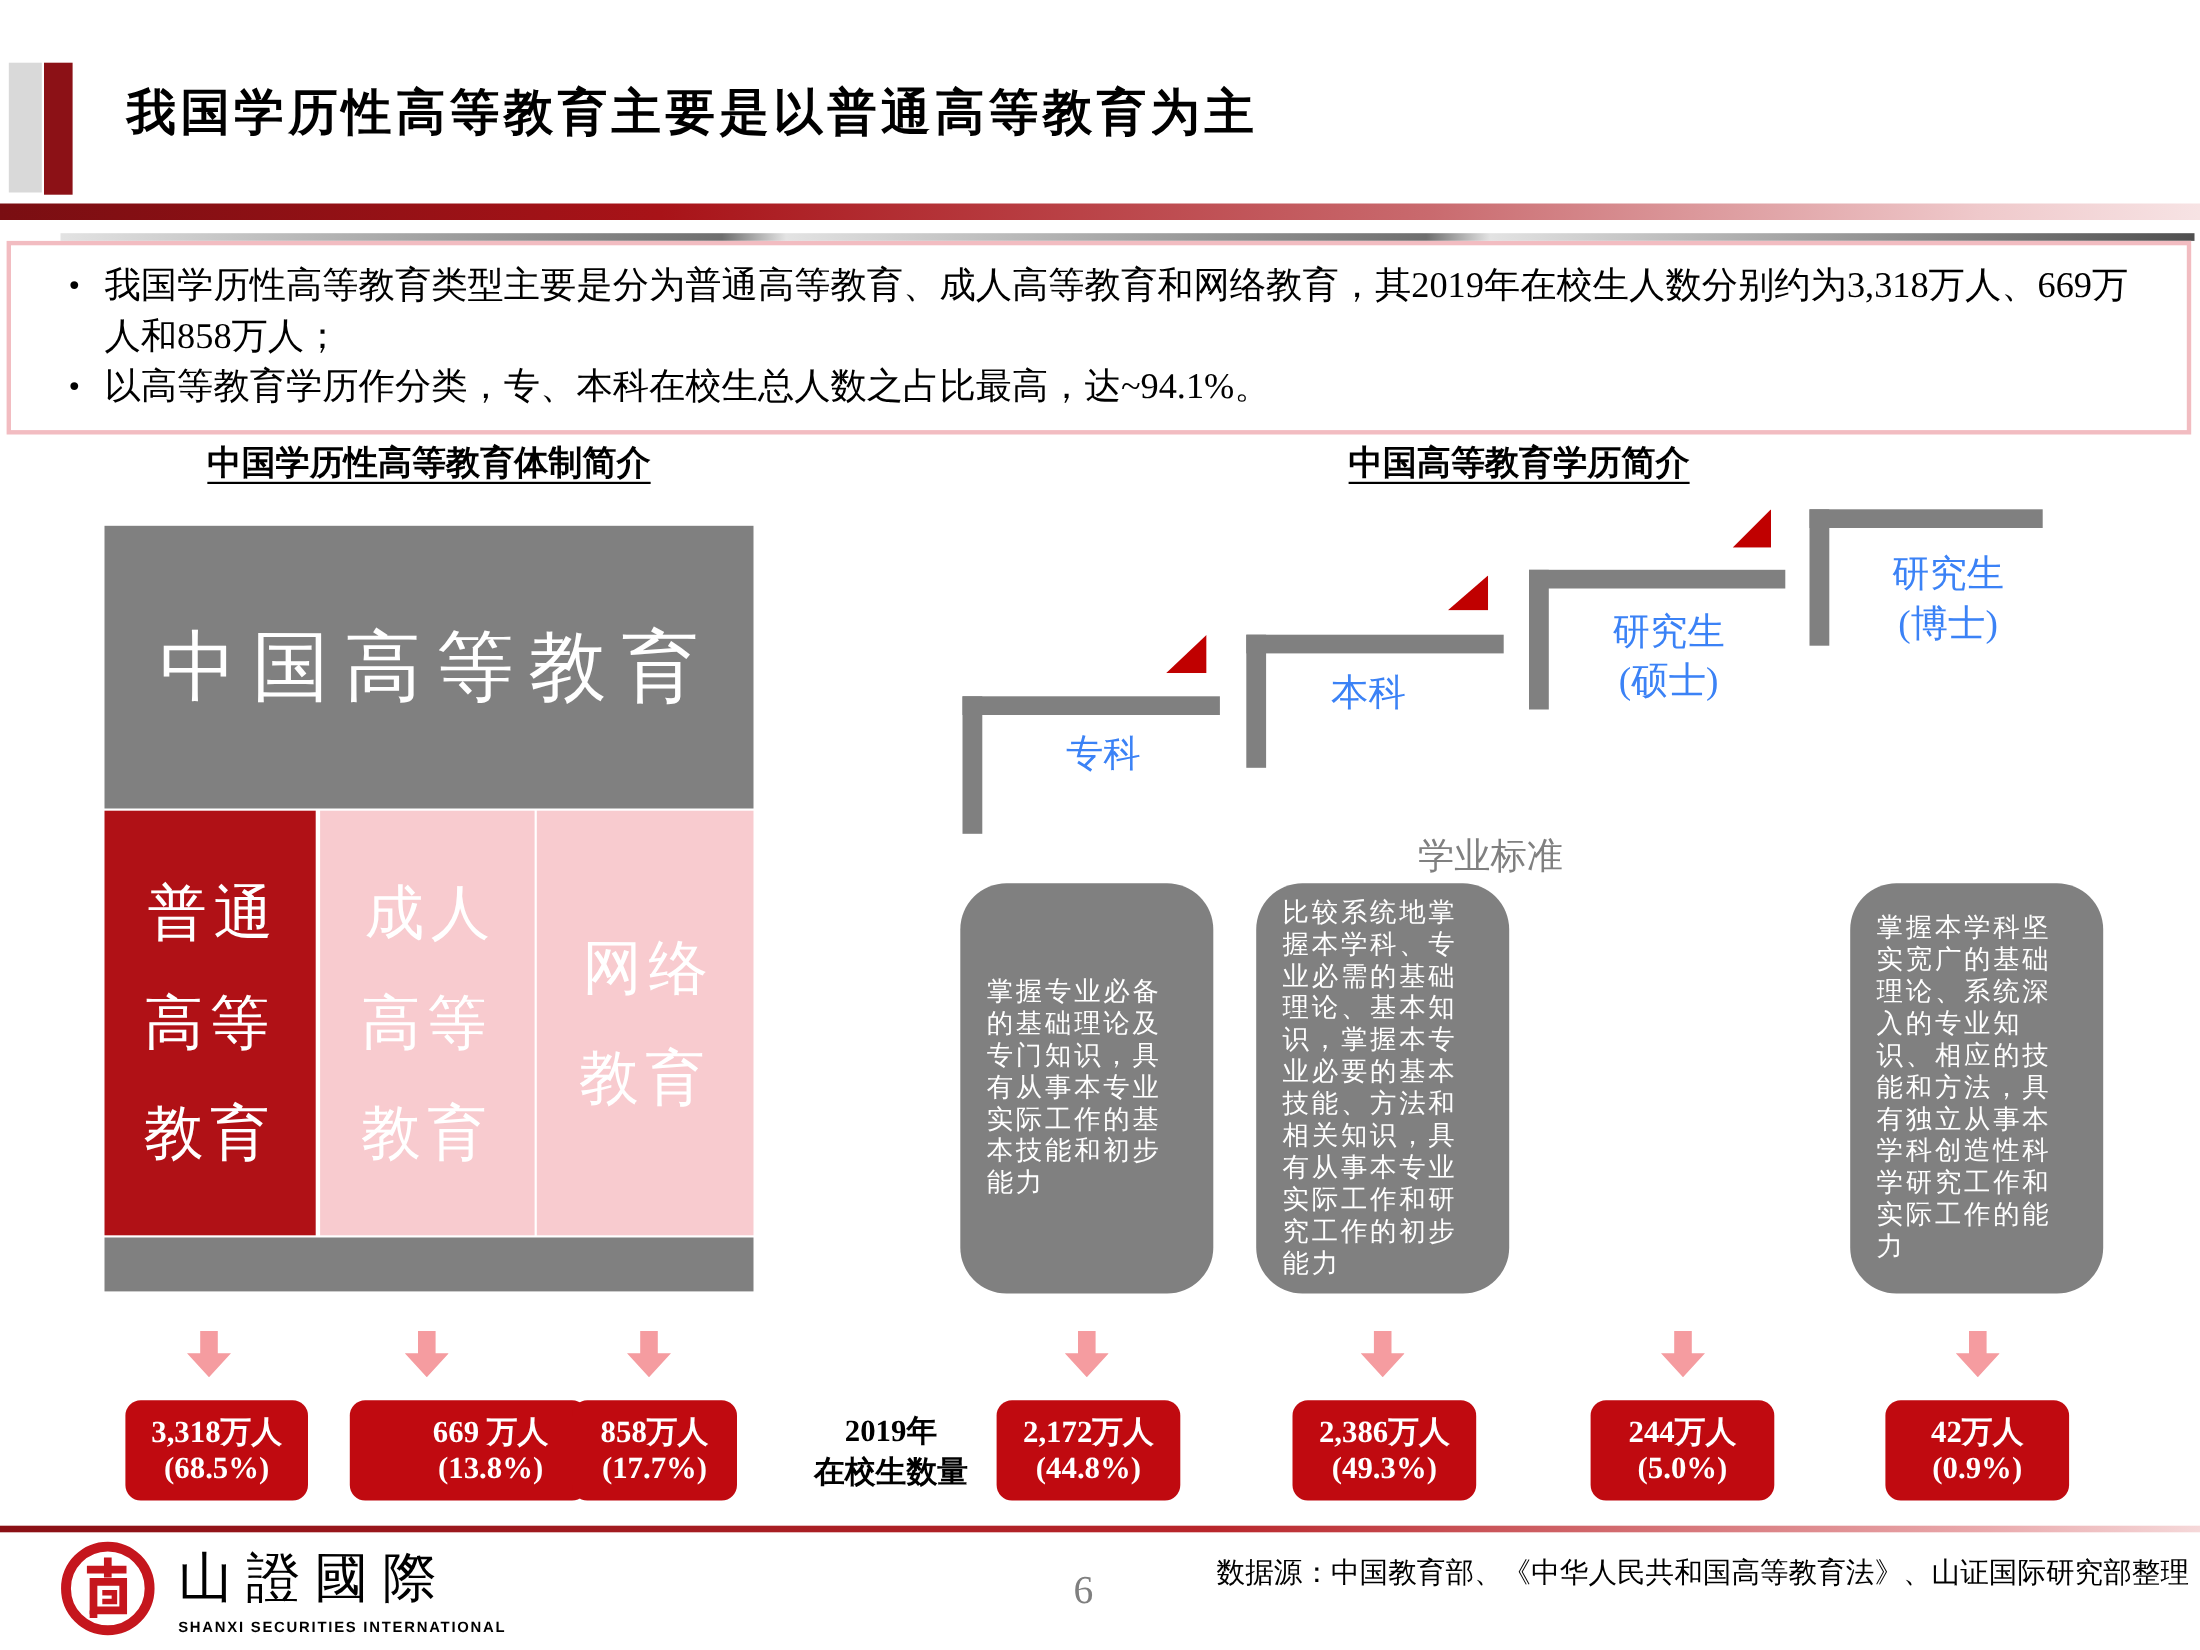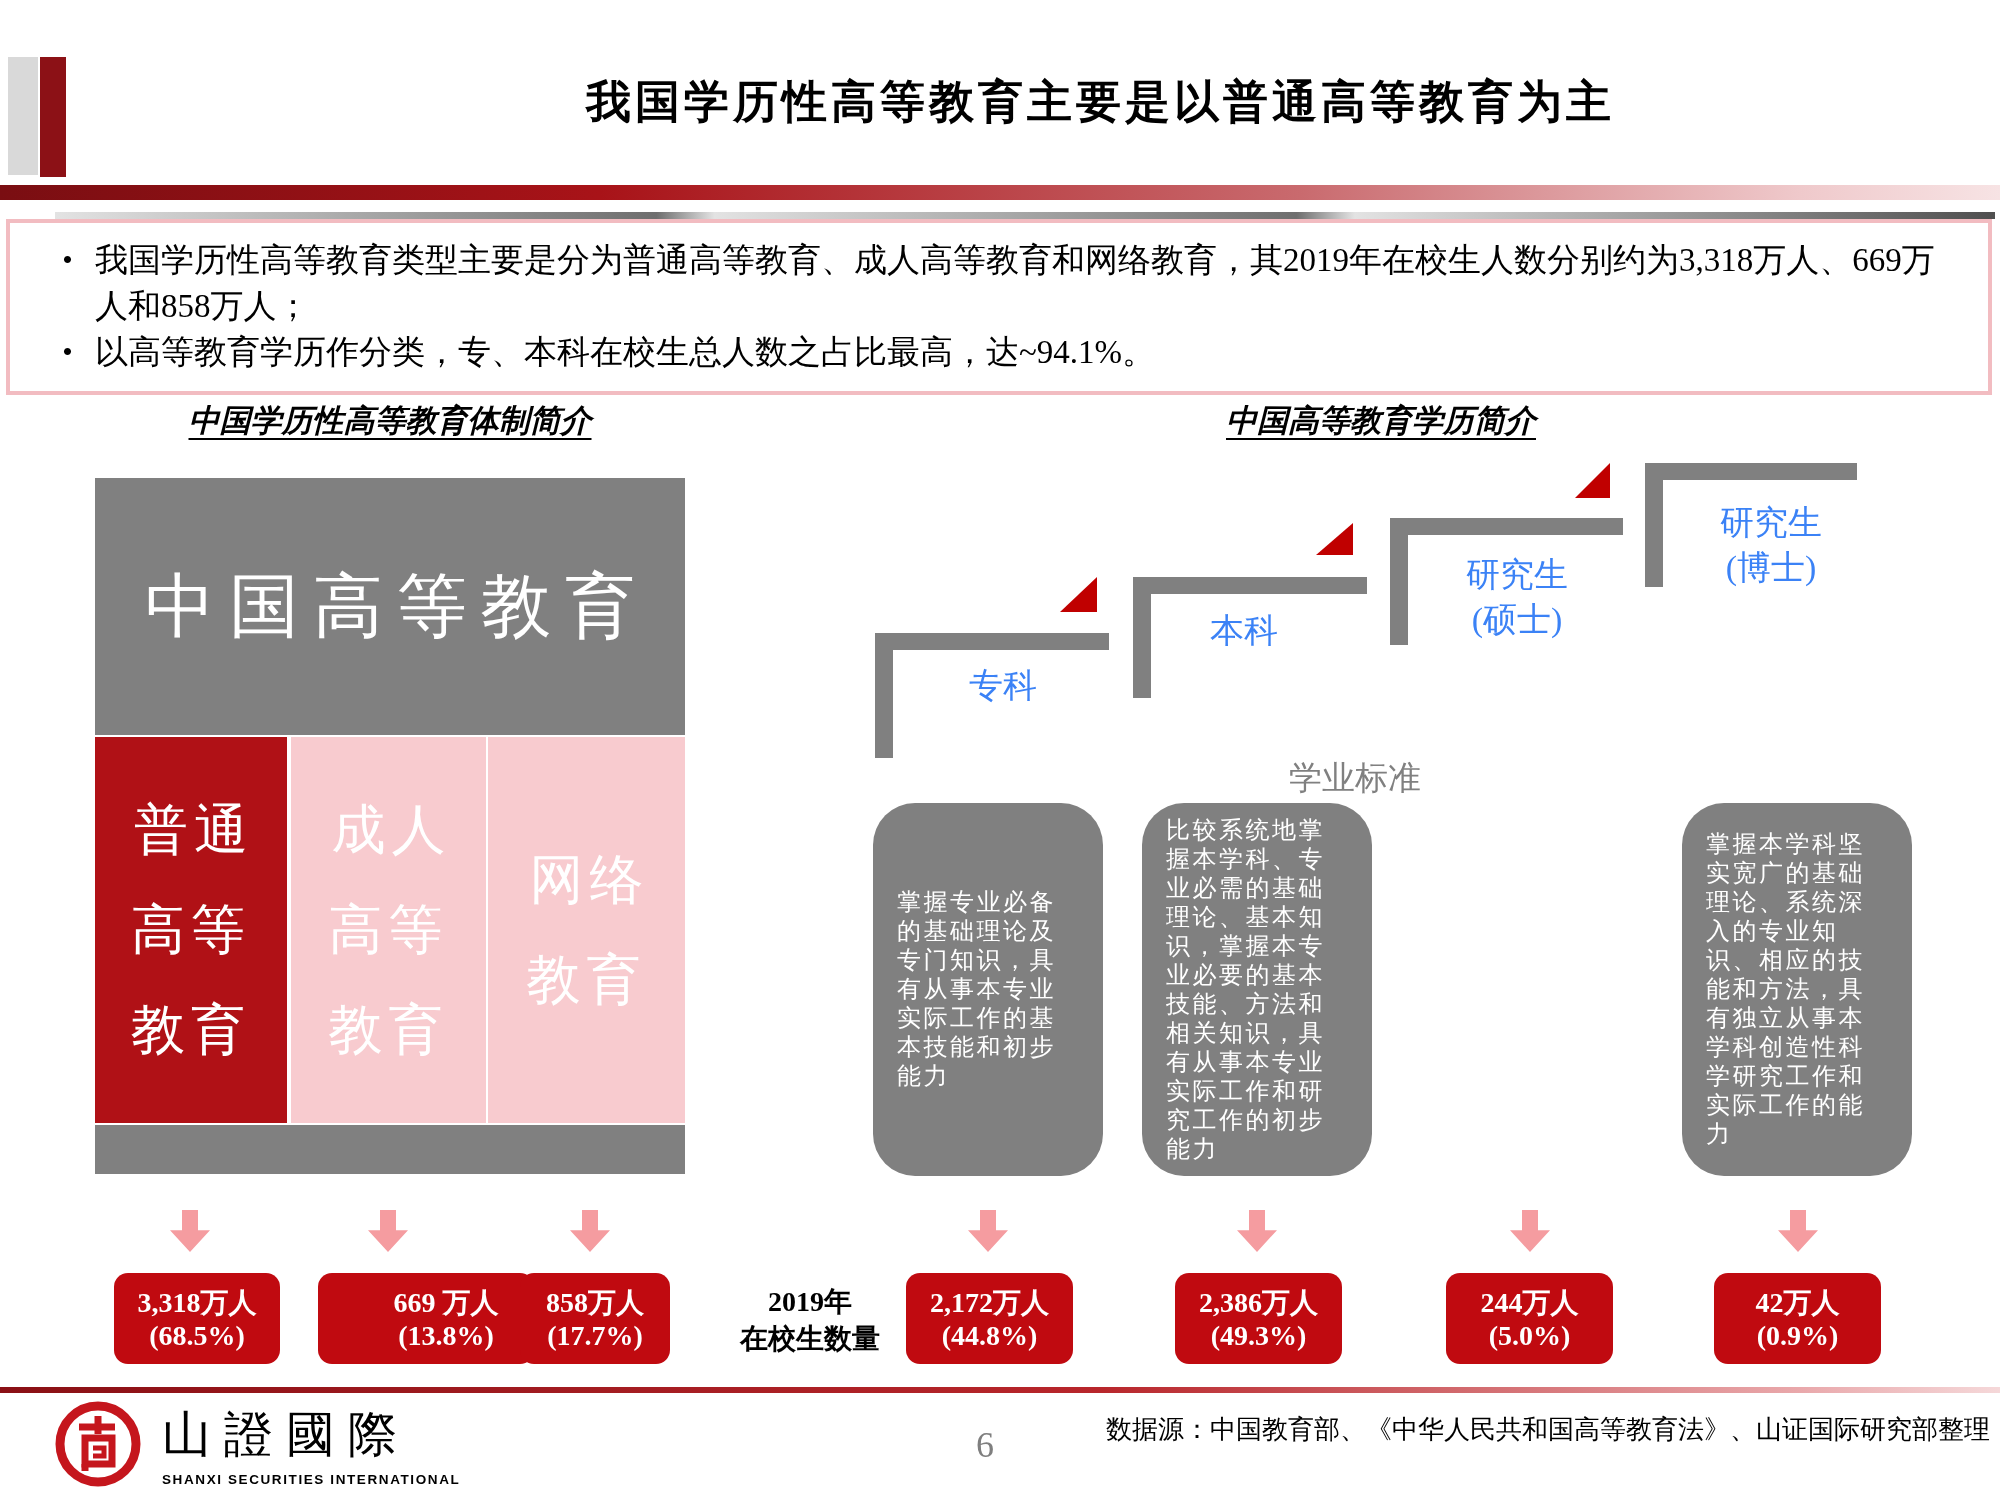--- a/index.html
+++ b/index.html
@@ -3,36 +3,36 @@
 <meta charset="utf-8">
 <style>
   html,body{margin:0;padding:0;background:#fff;}
   #slide{position:relative;width:2000px;height:1500px;background:#ffffff;overflow:hidden;
          font-family:"Liberation Serif","DejaVu Serif",serif;color:#000;}
   .abs{position:absolute;}
 
   
   .deco-gray{left:8px;top:57px;width:30px;height:118px;background:#D9D9D9;}
   .deco-red{left:40px;top:57px;width:26px;height:120px;background:#8C1116;}
-  .slide-title{left:115px;top:72px;width:1500px;font-size:45px;font-weight:bold;letter-spacing:4px;text-align:right;}
+  .slide-title{left:115px;top:72px;width:1500px;font-size:45px;font-weight:bold;letter-spacing:4px;}
   .red-grad-bar{left:0;top:185px;width:2000px;height:15px;
     background:linear-gradient(to right,#7A0E12,#A81318 30%,#C96A6E 65%,#EFC9CB 90%,#F7E3E4);}
   .gray-grad-line{left:55px;top:212px;width:1940px;height:7px;
     background:linear-gradient(to right,#E3E3E3 0%,#6E6E6E 31%,#E3E3E3 34%,#6E6E6E 64%,#E3E3E3 67%,#4F4F4F 100%);}
 
   
   .bullet-box{left:6px;top:219px;width:1978px;height:168px;border:4px solid #F2BCC1;background:#fff;}
   .bullet-list{position:absolute;left:30px;top:14px;width:1905px;font-size:33px;line-height:46px;}
   .bullet-row{display:flex;align-items:flex-start;}
   .bullet-dot{width:55px;text-align:center;flex:0 0 55px;font-size:30px;}
   .bullet-text{flex:1;}
 
   
   .heading{font-size:31px;font-weight:bold;text-align:center;
-           text-decoration:underline;text-underline-offset:7px;text-decoration-thickness:2px;font-style:italic;}
+           text-decoration:underline;text-underline-offset:7px;text-decoration-thickness:2px;}
   .heading-left{left:95px;top:400px;width:590px;}
   .heading-right{left:1081px;top:400px;width:600px;}
 
   
   .root-box{left:95px;top:478px;width:590px;height:257px;background:#808080;
             display:flex;align-items:center;justify-content:center;}
   .root-box span{color:#fff;font-size:70px;letter-spacing:14px;text-indent:14px;white-space:nowrap;}
   .branch{top:737px;height:386px;display:flex;align-items:center;justify-content:center;}
   .branch span{color:#fff;font-size:54px;line-height:100px;letter-spacing:6px;text-indent:6px;
                white-space:pre-line;text-align:center;}

